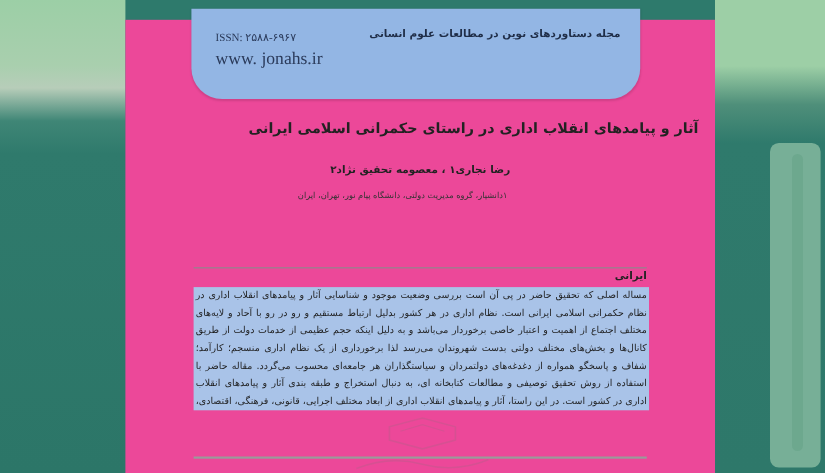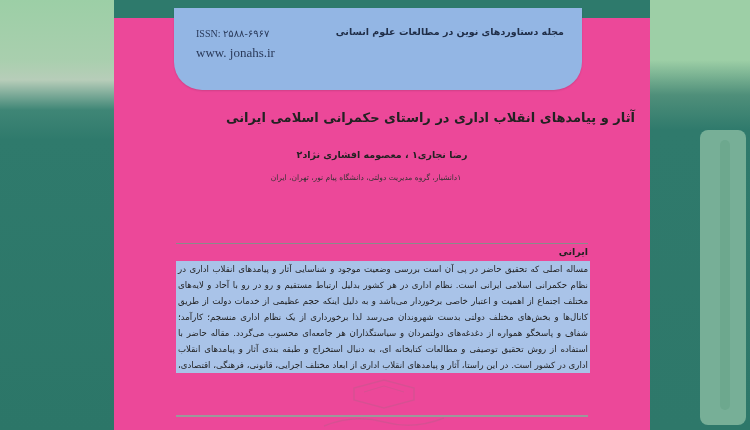--- a/index.html
+++ b/index.html
@@ -33,21 +33,21 @@
       position:absolute; left:60px; top:-10px; width:408px; height:82px;
       background:#93b6e4; border-radius:0 0 28px 28px;
       box-shadow:0 1px 2px rgba(0,0,0,.12);
     }
     .hdr-issn {
       position:absolute; left:22px; top:20px;
       font-family:"Liberation Serif", serif; font-size:10px; color:#2a3a5a;
     }
     .hdr-web {
       position:absolute; left:22px; top:37px;
-      font-family:"Liberation Serif", serif; font-size:13px; color:#2a3a5a;
+      font-family:"Liberation Serif", serif; font-size:16px; color:#2a3a5a;
     }
     .hdr-journal {
       position:absolute; right:18px; top:18px; direction:rtl;
       font-size:9.5px; font-weight:bold; color:#1f2d47;
     }
     .hdr-issue {
       position:absolute; right:18px; top:38px; direction:rtl;
       font-size:9.5px; font-weight:bold; color:#1f2d47;
     }
     .title {
@@ -102,21 +102,21 @@
 
 <div class="page">
 
   <div class="header-box">
     <div class="hdr-issn">ISSN: ۲۵۸۸-۶۹۶۷</div>
     <div class="hdr-web">www. jonahs.ir</div>
     <div class="hdr-journal">مجله دستاوردهای نوین در مطالعات علوم انسانی</div>
   </div>
 
   <div class="title">آثار و پیامدهای انقلاب اداری در راستای حکمرانی اسلامی ایرانی</div>
-  <div class="authors">رضا نجاری۱ ،  معصومه افشاری نژاد۲</div>
+  <div class="authors">رضا نجاری۱ ،  معصومه تحقیق نژاد۲</div>
   <div class="affil affil-1">۱دانشیار، گروه مدیریت دولتی، دانشگاه پیام نور، تهران، ایران</div>
 
   <div class="divider divider-top"></div>
 
   <div class="abstract-head">ایرانی</div>
   <div class="abstract-body">مساله اصلی که تحقیق حاضر در پی آن است بررسی وضعیت موجود و شناسایی آثار و پیامدهای انقلاب اداری در نظام حکمرانی اسلامی ایرانی است. نظام اداری در هر کشور بدلیل ارتباط مستقیم و رو در رو با آحاد و لایه‌های مختلف اجتماع از اهمیت و اعتبار خاصی برخوردار می‌باشد و به دلیل اینکه حجم عظیمی از خدمات دولت از طریق کانال‌ها و بخش‌های مختلف دولتی بدست شهروندان می‌رسد لذا برخورداری از یک نظام اداری منسجم؛ کارآمد؛ شفاف و پاسخگو همواره از دغدغه‌های دولتمردان و سیاستگذاران هر جامعه‌ای محسوب می‌گردد. مقاله حاضر با استفاده از روش تحقیق توصیفی و مطالعات کتابخانه ای، به دنبال استخراج و طبقه بندی آثار و پیامدهای انقلاب اداری در کشور است. در این راستا، آثار و پیامدهای انقلاب اداری از ابعاد مختلف اجرایی، قانونی، فرهنگی، اقتصادی، سیاسی، حقوق شهروندی و همچنین دولت الکترونیک بررسی می‌گردد.</div>
 
 
   <svg class="watermark" viewBox="0 0 200 60">
     <path d="M70 10 L100 2 L130 10 L130 22 L100 30 L70 22 Z" fill="none" stroke="#777" stroke-width="1.5"></path>

